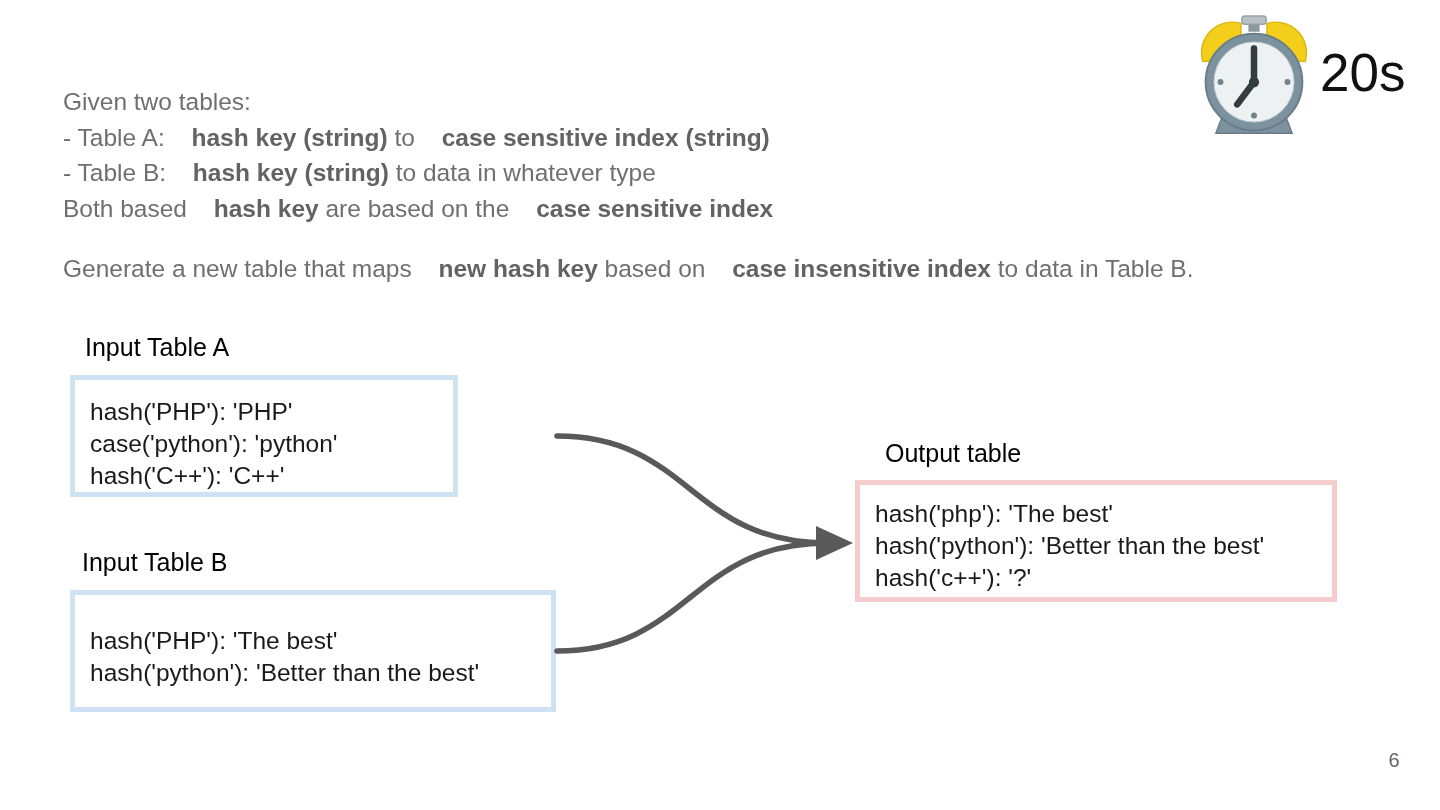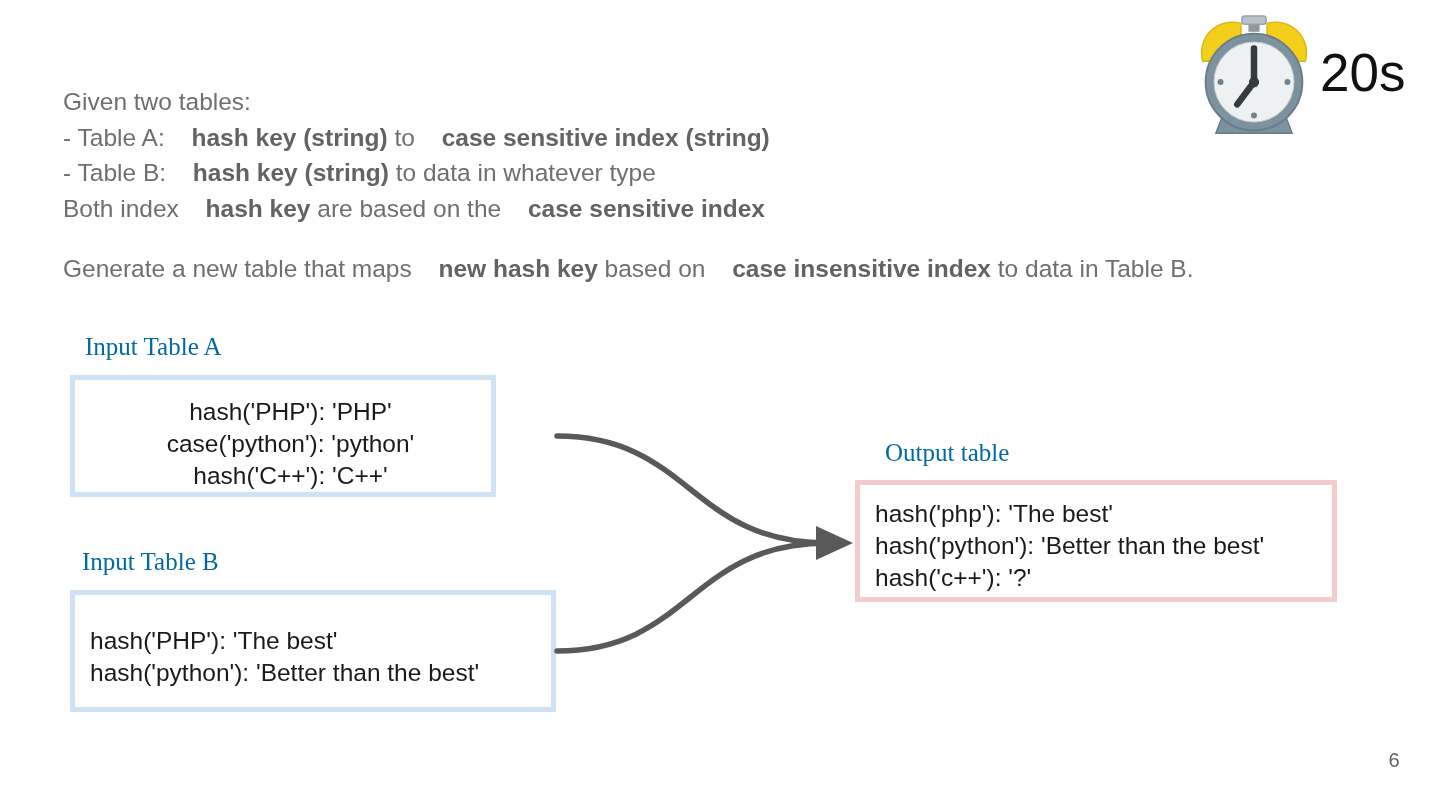--- a/index.html
+++ b/index.html
@@ -8,28 +8,28 @@
     overflow:hidden;font-family:"Liberation Sans",sans-serif;
   }
   
   .intro{position:absolute;left:63px;top:84px;font-size:24.5px;line-height:35.6px;color:#6f6f6f;}
   .task{position:absolute;left:63px;top:251px;font-size:24.5px;line-height:35.6px;color:#6f6f6f;}
   .intro .b,.task .b{font-weight:bold;color:#636363;margin-left:20px;}
   
   .timer-icon{position:absolute;left:1198px;top:15px;width:112px;height:121px;}
   .timer-value{position:absolute;left:1320px;top:44px;font-size:53px;line-height:1.1;color:#111;}
   
-  .tbl-label{position:absolute;font-size:25px;color:#0369a1;font-family:Liberation Serif, serif;}
+  .tbl-label{position:absolute;font-size:25px;color:#000000;}
   .lbl-a{left:85px;top:333px;}
   .lbl-b{left:74px;top:548px;margin-left:8px;}
   .lbl-out{left:885px;top:439px;}
   
   .tbox{position:absolute;box-sizing:border-box;background:#fff;border:5px solid #cfe2f3;
         font-size:24.5px;line-height:32px;color:#1a1a1a;padding-left:15px;}
-  .box-a{left:70px;top:375px;width:426px;height:122px;padding-top:16px;text-align:center;}
+  .box-a{left:70px;top:375px;width:388px;height:122px;padding-top:16px;}
   .box-b{left:70px;top:590px;width:486px;height:122px;padding-top:30px;}
   .box-out{left:855px;top:480px;width:482px;height:122px;padding-top:13px;border-color:#f4cccc;}
   
   .arrows{position:absolute;left:0;top:0;width:1440px;height:810px;pointer-events:none;}
   
   .page-num{position:absolute;left:1380px;top:749px;width:28px;text-align:center;
             font-size:20px;color:#5f6368;}
 </style>
 </head>
 <body>
@@ -51,21 +51,21 @@
     <line x1="60" y1="74" x2="60" y2="36" stroke="#343b41" stroke-width="7" stroke-linecap="round"></line>
     <line x1="60" y1="72" x2="42" y2="96" stroke="#343b41" stroke-width="7" stroke-linecap="round"></line>
     <circle cx="60" cy="72" r="5.5" fill="#343b41"></circle>
   </svg>
   <div class="timer-value">20s</div>
 
   <div class="intro">
     <div><span>Given two tables:</span></div>
     <div><span>- Table A: </span><span class="b">hash key (string)</span><span> to </span><span class="b">case sensitive index (string)</span></div>
     <div><span>- Table B: </span><span class="b">hash key (string)</span><span> to data in whatever type</span></div>
-    <div><span>Both index </span><span class="b">hash key</span><span> are based on the </span><span class="b">case sensitive index</span></div>
+    <div><span>Both based </span><span class="b">hash key</span><span> are based on the </span><span class="b">case sensitive index</span></div>
   </div>
 
   <div class="task"><span>Generate a new table that maps </span><span class="b">new hash key</span><span> based on </span><span class="b">case insensitive index</span><span> to data in Table B.</span></div>
 
   <div class="tbl-label lbl-a">Input Table A</div>
   <div class="tbl-label lbl-b">Input Table B</div>
   <div class="tbl-label lbl-out">Output table</div>
 
   <div class="tbox box-a">
       <div>hash('PHP'): 'PHP'</div>

